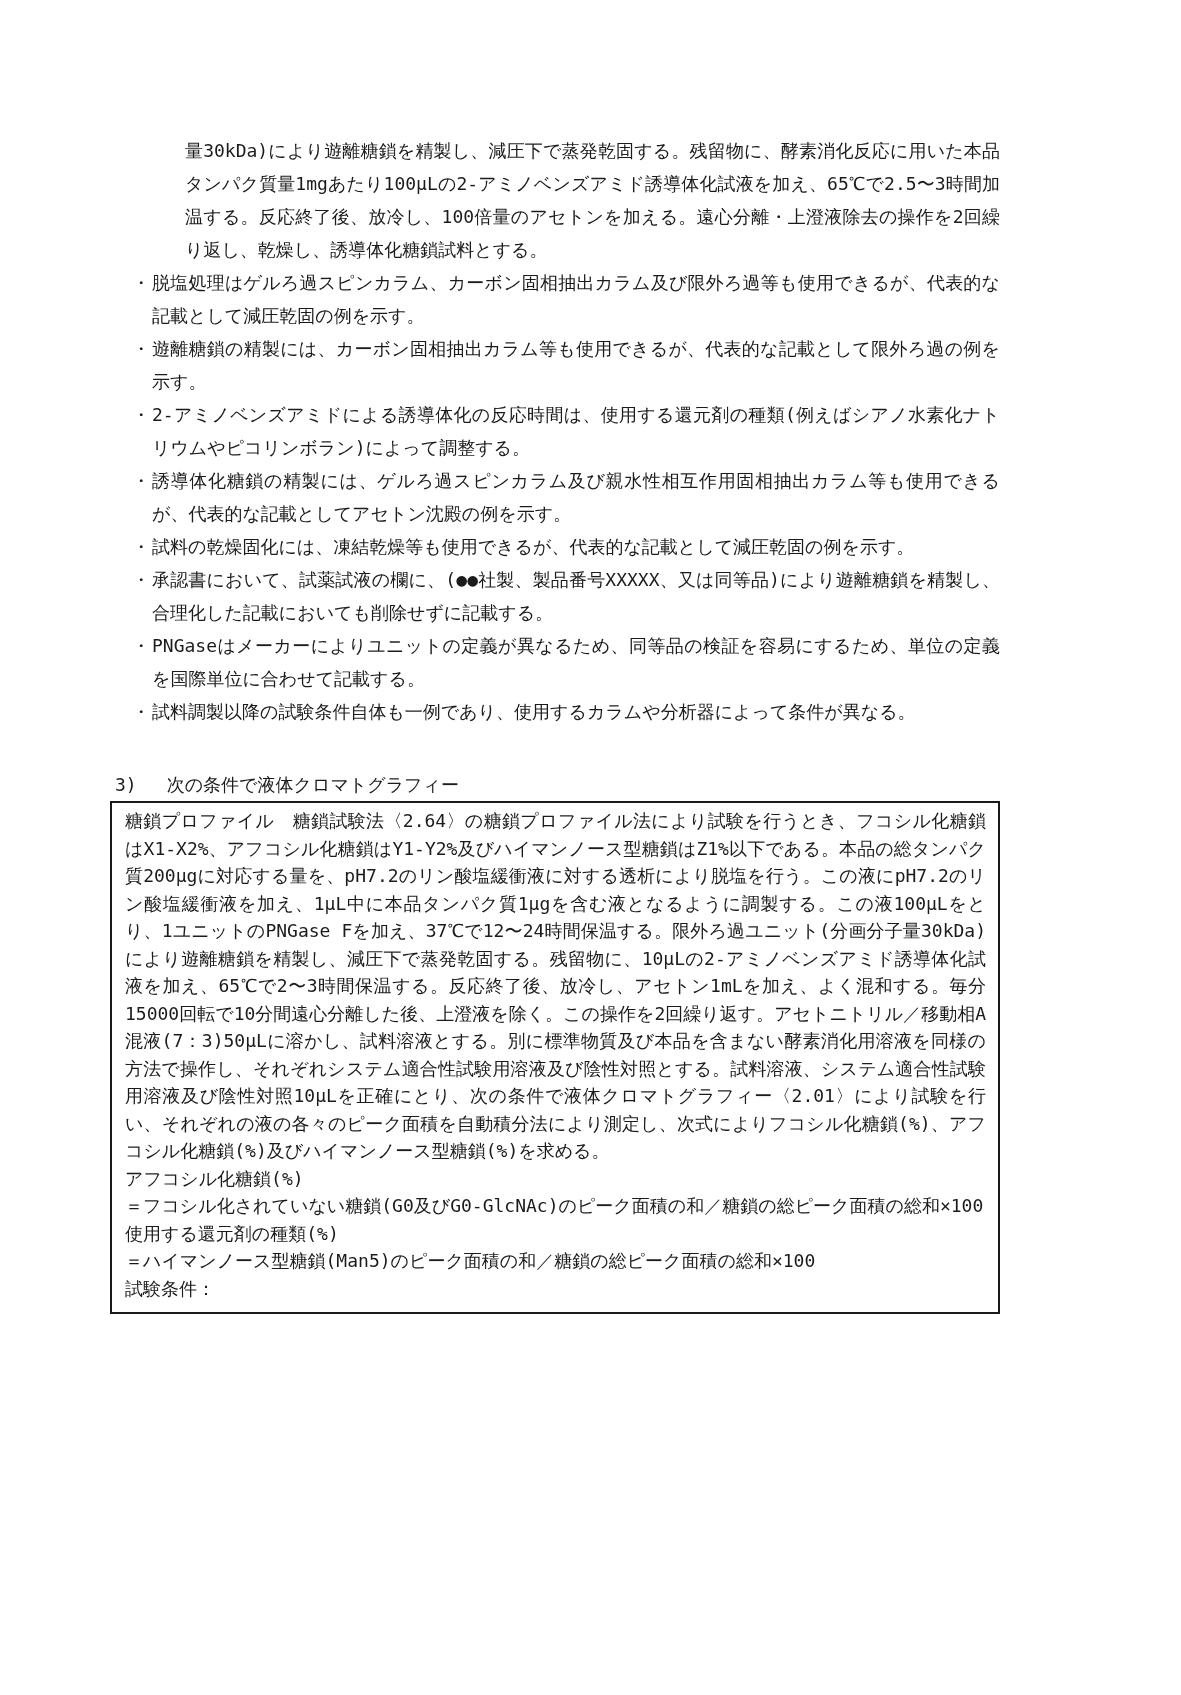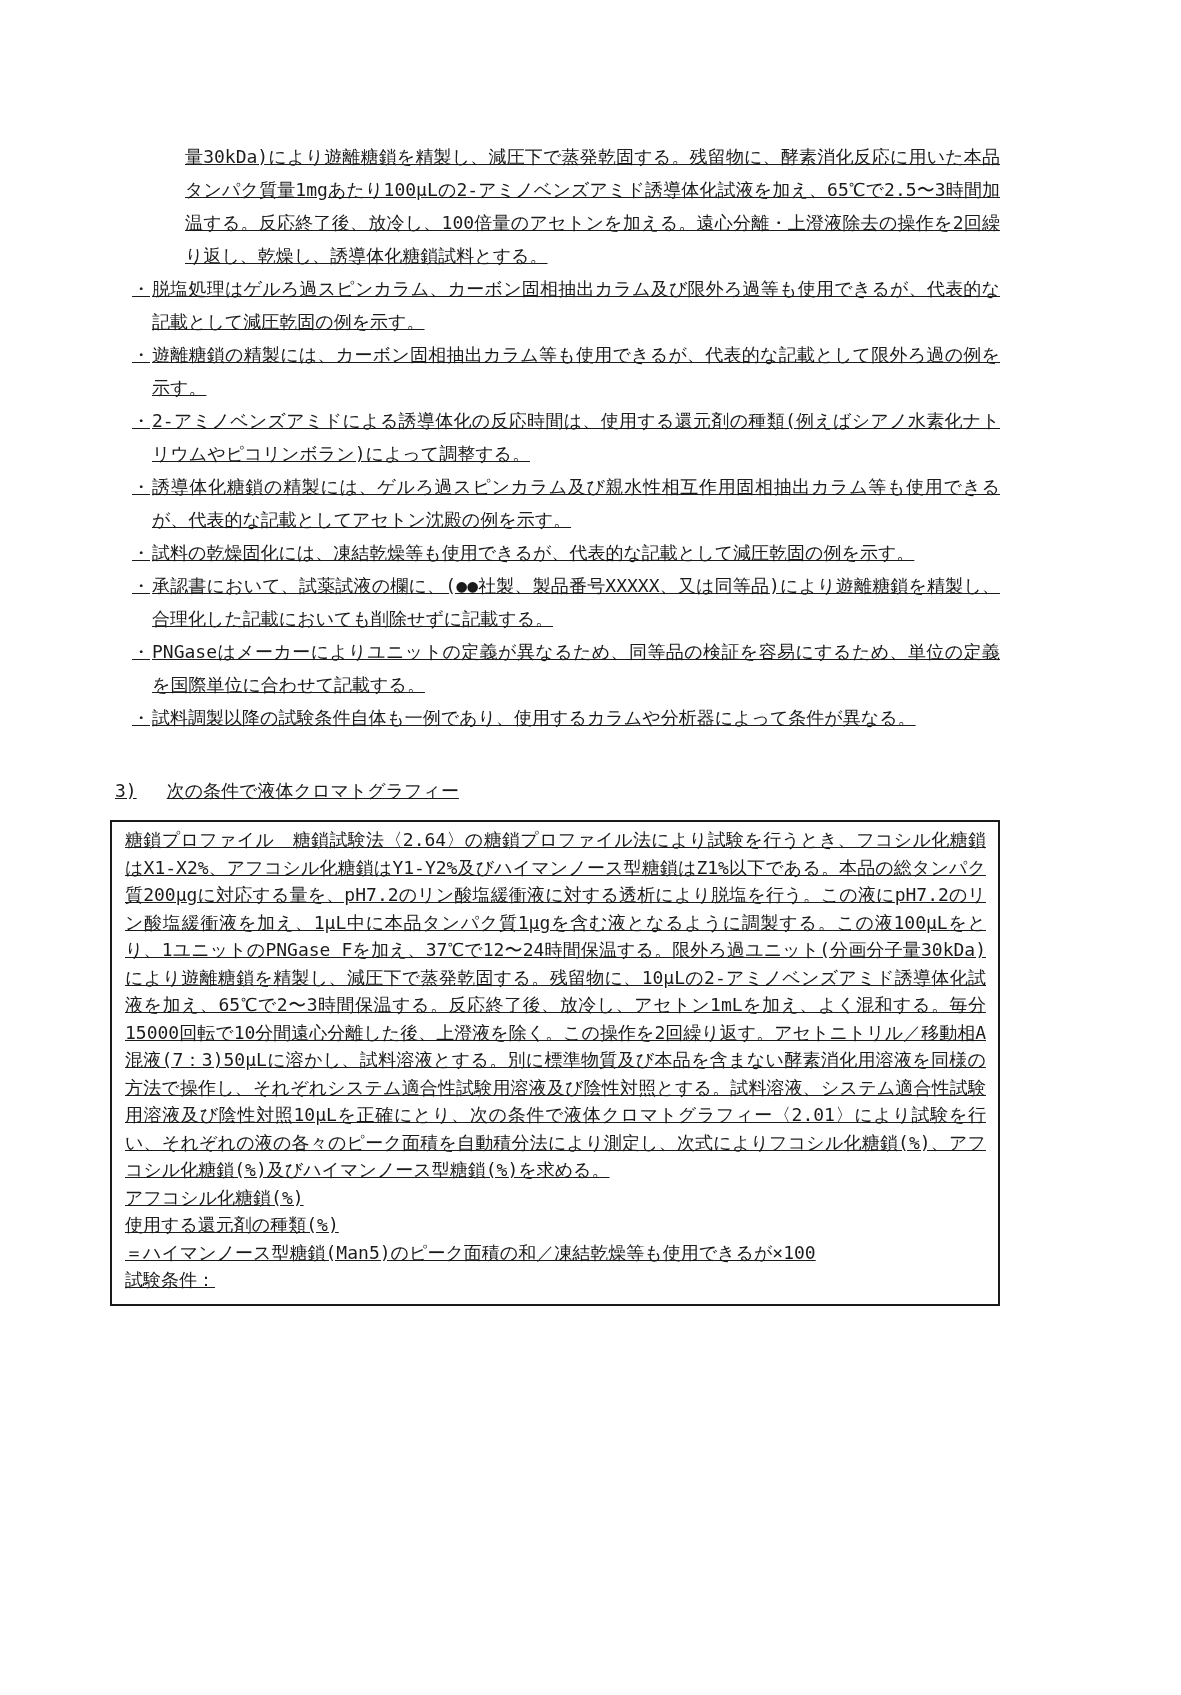--- a/index.html
+++ b/index.html
@@ -11,26 +11,25 @@
     position: relative;
     width: 1181px;
     height: 1695px;
     background: #ffffff;
     color: #1b1b1b;
     font-family: "DejaVu Sans Mono", "Liberation Mono", monospace;
     overflow: hidden;
   }
   .content {
     position: absolute;
-    top: 140px;
+    top: 134px;
     left: 110px;
     width: 890px;
     font-size: 18px;
     line-height: 33px;
-    text-decoration: underline;
   }
   .continuation {
     margin: 0 0 0 75px;
     text-align: justify;
   }
   .bullets {
     margin-top: 0;
   }
   .bullet {
     display: flex;
@@ -48,21 +47,21 @@
     margin: 40px 0 0 5px;
     display: flex;
   }
   .heading .num {
     flex: 0 0 auto;
   }
   .heading .title {
     margin-left: 30px;
   }
   .box {
-    margin-top: 13px;
+    margin-top: 0;
     border: 2px solid #1a1a1a;
     padding: 4px 12px 10px 13px;
     font-size: 18px;
     line-height: 27.5px;
     box-sizing: border-box;
     width: 890px;
   }
   .box p {
     margin: 0;
     text-align: justify;
@@ -112,19 +111,20 @@
     </div>
 
     <div class="heading">
       <span class="num">3)</span>
       <span class="title">次の条件で液体クロマトグラフィー</span>
     </div>
 
     <div class="box">
       <p>糖鎖プロファイル　糖鎖試験法〈2.64〉の糖鎖プロファイル法により試験を行うとき、フコシル化糖鎖はX1-X2%、アフコシル化糖鎖はY1-Y2%及びハイマンノース型糖鎖はZ1%以下である。本品の総タンパク質200μgに対応する量を、pH7.2のリン酸塩緩衝液に対する透析により脱塩を行う。この液にpH7.2のリン酸塩緩衝液を加え、1μL中に本品タンパク質1μgを含む液となるように調製する。この液100μLをとり、1ユニットのPNGase Fを加え、37℃で12〜24時間保温する。限外ろ過ユニット(分画分子量30kDa)により遊離糖鎖を精製し、減圧下で蒸発乾固する。残留物に、10μLの2-アミノベンズアミド誘導体化試液を加え、65℃で2〜3時間保温する。反応終了後、放冷し、アセトン1mLを加え、よく混和する。毎分15000回転で10分間遠心分離した後、上澄液を除く。この操作を2回繰り返す。アセトニトリル／移動相A混液(7：3)50μLに溶かし、試料溶液とする。別に標準物質及び本品を含まない酵素消化用溶液を同様の方法で操作し、それぞれシステム適合性試験用溶液及び陰性対照とする。試料溶液、システム適合性試験用溶液及び陰性対照10μLを正確にとり、次の条件で液体クロマトグラフィー〈2.01〉により試験を行い、それぞれの液の各々のピーク面積を自動積分法により測定し、次式によりフコシル化糖鎖(%)、アフコシル化糖鎖(%)及びハイマンノース型糖鎖(%)を求める。</p>
       <p>アフコシル化糖鎖(%)</p>
+      <p>＝フコシル化されていない糖鎖(G0及びG0-GlcNAc)のピーク面積の和／糖鎖の総ピーク面積の総和×100</p>
       <p>使用する還元剤の種類(%)</p>
-      <p>＝ハイマンノース型糖鎖(Man5)のピーク面積の和／凍結乾燥等も使用できるが×100</p>
+      <p>＝ハイマンノース型糖鎖(Man5)のピーク面積の和／糖鎖の総ピーク面積の総和×100</p>
       <p>試験条件：</p>
     </div>
 
   </div>
 </div>
 
 </body></html>

